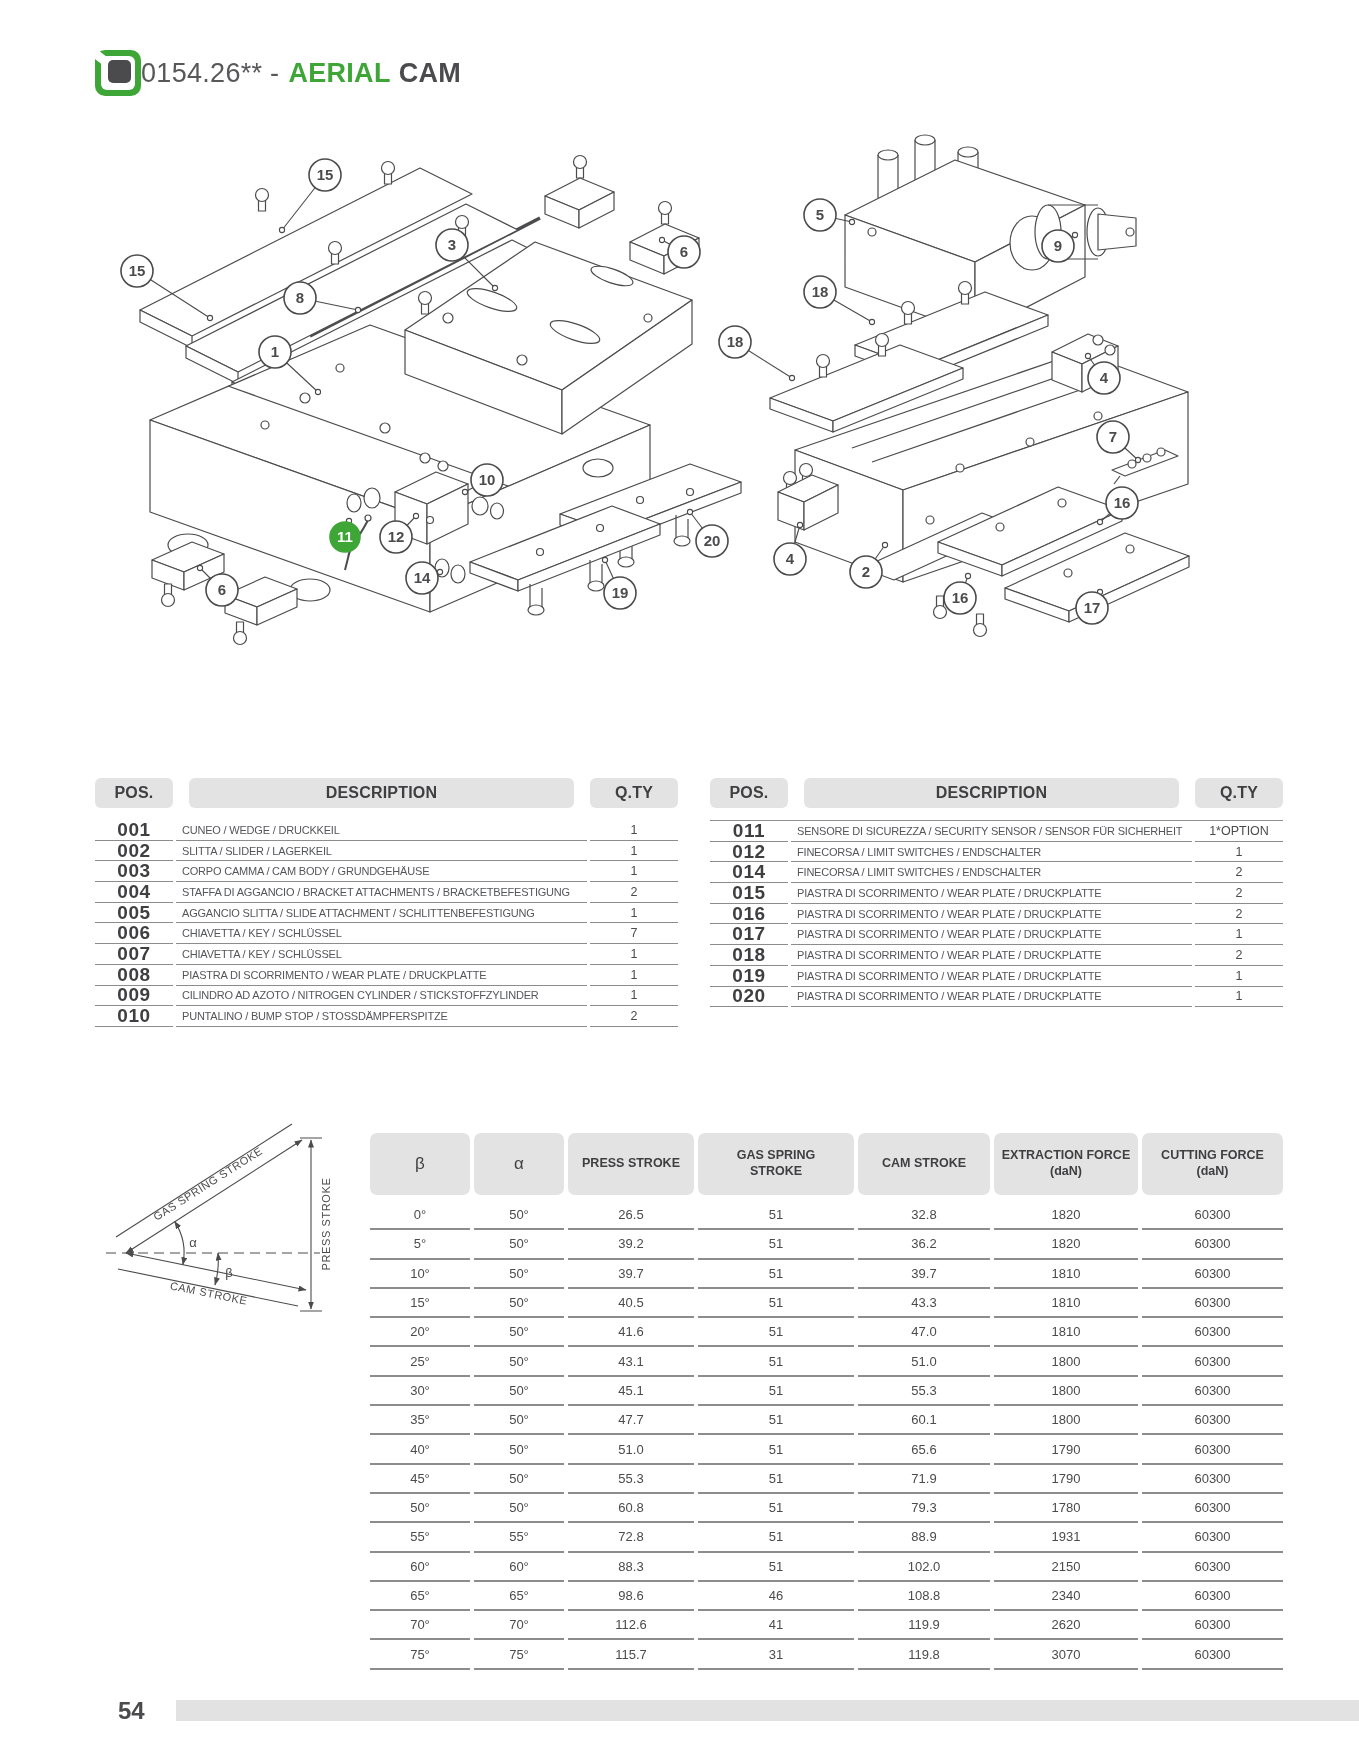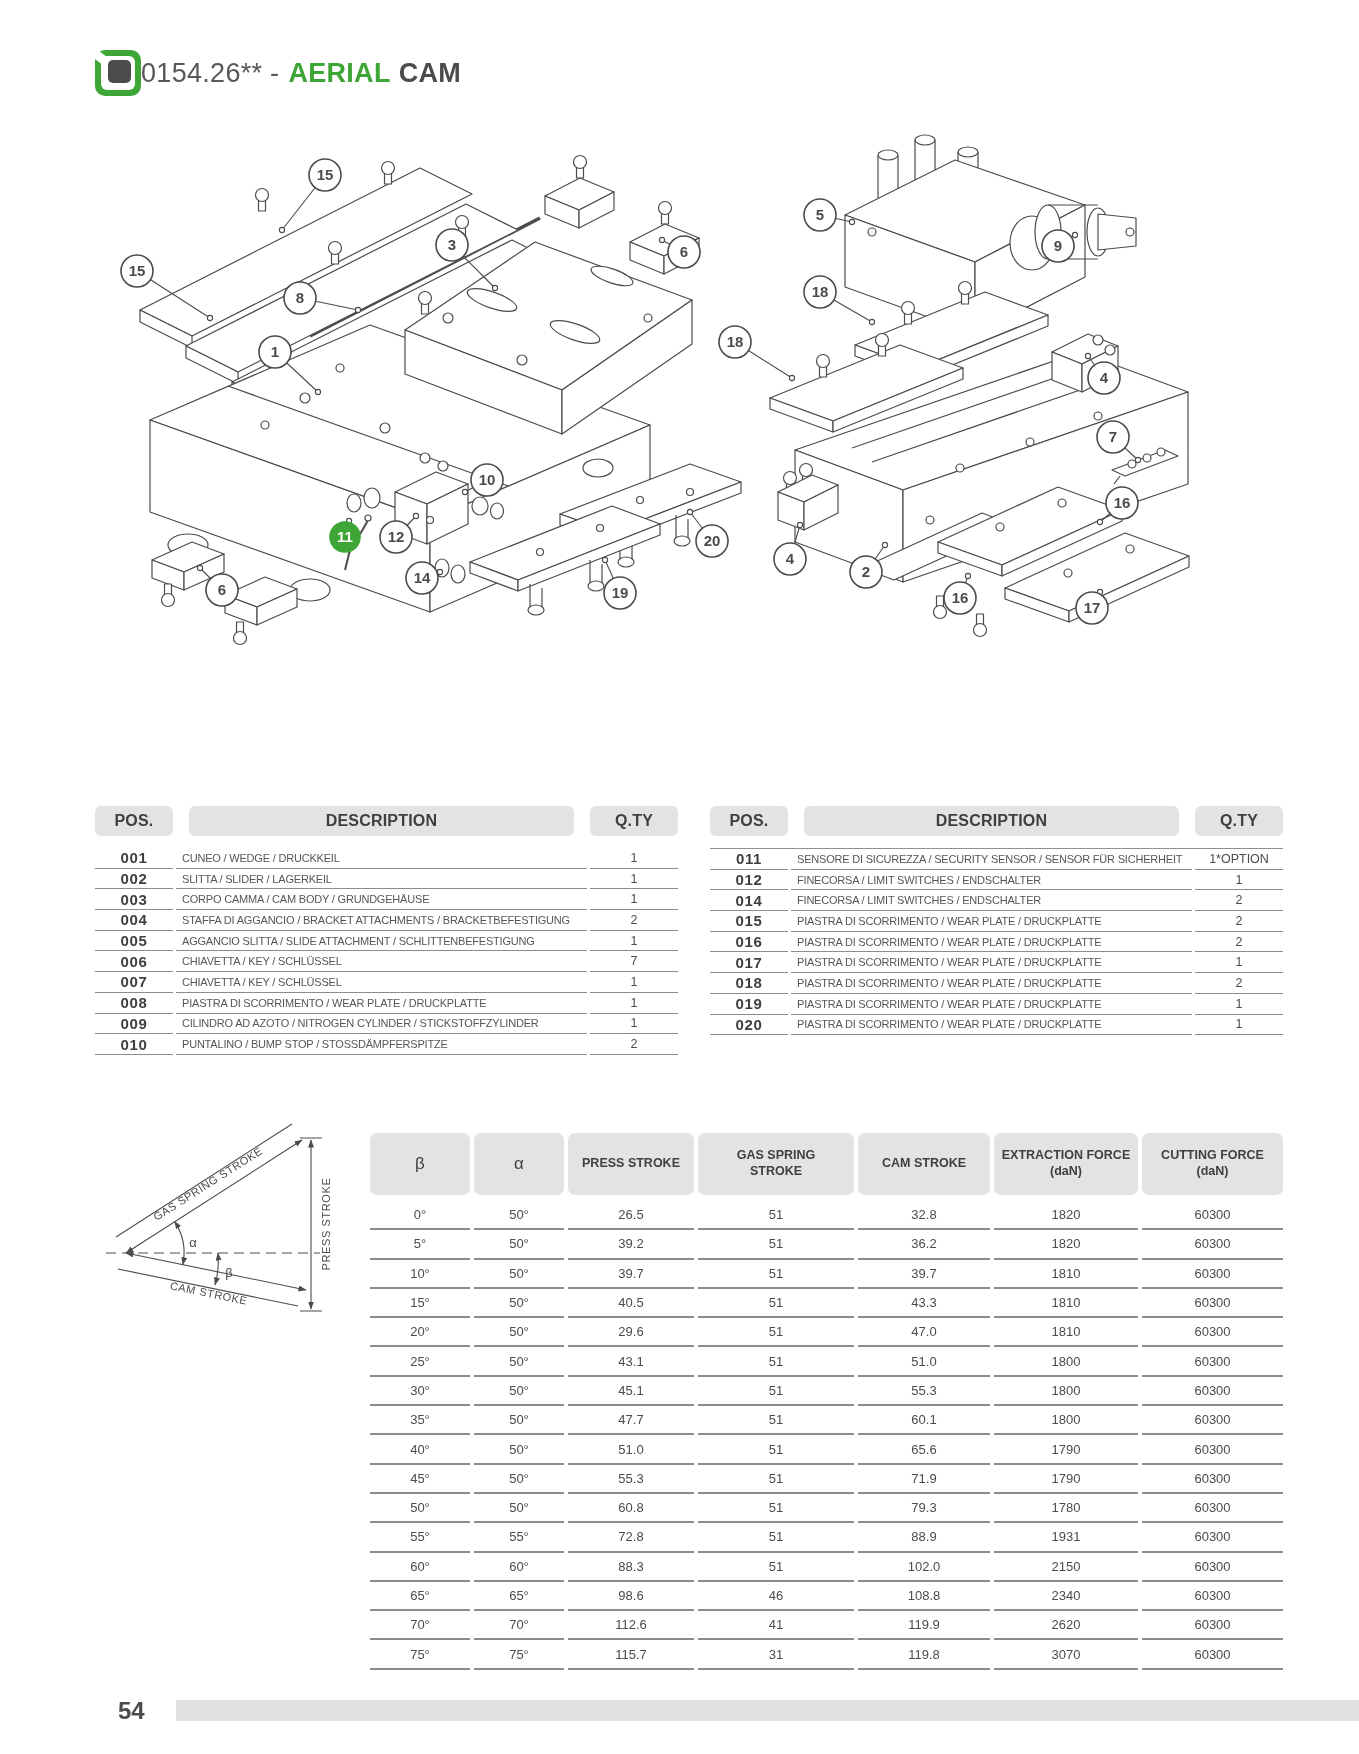--- a/index.html
+++ b/index.html
@@ -26,29 +26,29 @@
   .leader-dot{fill:#fff;stroke:#4b4b4d;stroke-width:1.1;}
   .callout-c{fill:#fff;stroke:#4b4b4d;stroke-width:1.6;}
   .callout-c.filled{fill:var(--green,#3EA636);stroke:var(--green,#3EA636);}
   .callout-t{font-family:"Liberation Sans",sans-serif;font-size:15px;font-weight:600;fill:#4b4b4d;text-anchor:middle;}
   .callout-t.filled{fill:#fff;}
 
   
   .ptable{position:absolute;top:778px;}
   .ptable.left{left:95px;width:583px;}
   .ptable.right{left:710px;width:573px;}
-  .phead{display:grid;grid-template-columns:78px 1fr 88px;gap:16px;margin-top:28px;}
+  .phead{display:grid;grid-template-columns:78px 1fr 88px;gap:16px;}
   .phbox{background:var(--thbg,#E3E3E4);border-radius:6px;height:30px;display:flex;align-items:center;
          justify-content:center;font-weight:bold;font-size:16px;color:#3f3f41;letter-spacing:.2px;}
   .prows{margin-top:12px;}
   .prows.top-rule{border-top:1.5px solid #909090;}
   .prow{display:grid;grid-template-columns:78px 1fr 88px;gap:3px;height:20.7px;}
   .pcell{border-bottom:1.5px solid var(--rowline,#8C8C8C);display:flex;align-items:center;
          overflow:hidden;white-space:nowrap;}
-  .pcell-pos{justify-content:center;font-weight:bold;font-size:15px;color:#3f3f41;letter-spacing:.6px;}
+  .pcell-pos{justify-content:center;font-weight:bold;font-size:19px;color:#3f3f41;letter-spacing:.6px;}
   .pcell-desc{font-size:11px;color:#55565a;padding-left:6px;letter-spacing:-.2px;}
   .pcell-qty{justify-content:center;font-size:12.5px;color:#4b4b4d;}
 
   
   .angles{position:absolute;left:98px;top:1123px;width:255px;height:225px;}
   .dim{stroke:#4c4c4e;stroke-width:1.1;fill:none;}
   .dimlabel{font-family:"Liberation Sans",sans-serif;font-size:11px;fill:#4b4b4d;
             letter-spacing:.6px;text-anchor:middle;}
   .greek{font-size:13px;letter-spacing:0;}
 
@@ -553,21 +553,21 @@
           <div class="scell">50°</div>
           <div class="scell">40.5</div>
           <div class="scell">51</div>
           <div class="scell">43.3</div>
           <div class="scell">1810</div>
           <div class="scell">60300</div>
         </div>
         <div class="srow">
           <div class="scell">20°</div>
           <div class="scell">50°</div>
-          <div class="scell">29.6</div>
+          <div class="scell">41.6</div>
           <div class="scell">51</div>
           <div class="scell">47.0</div>
           <div class="scell">1810</div>
           <div class="scell">60300</div>
         </div>
         <div class="srow">
           <div class="scell">25°</div>
           <div class="scell">50°</div>
           <div class="scell">43.1</div>
           <div class="scell">51</div>

